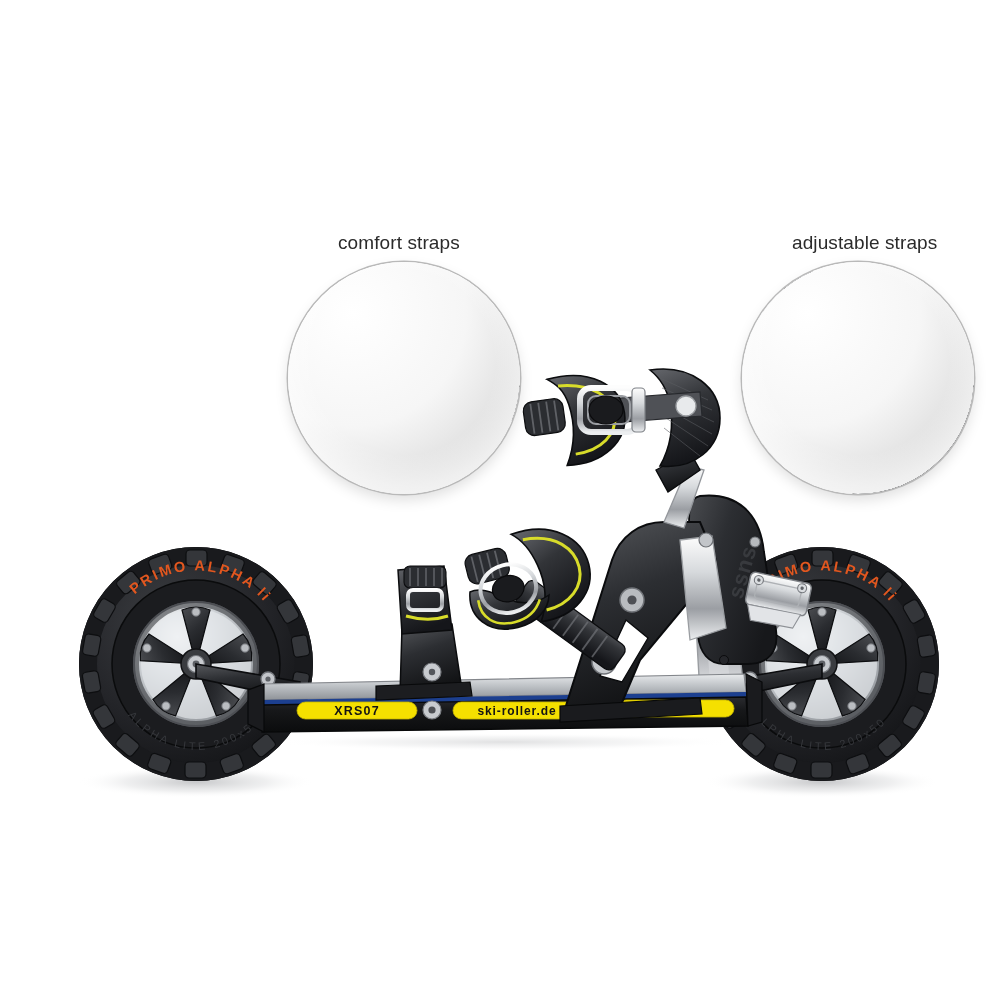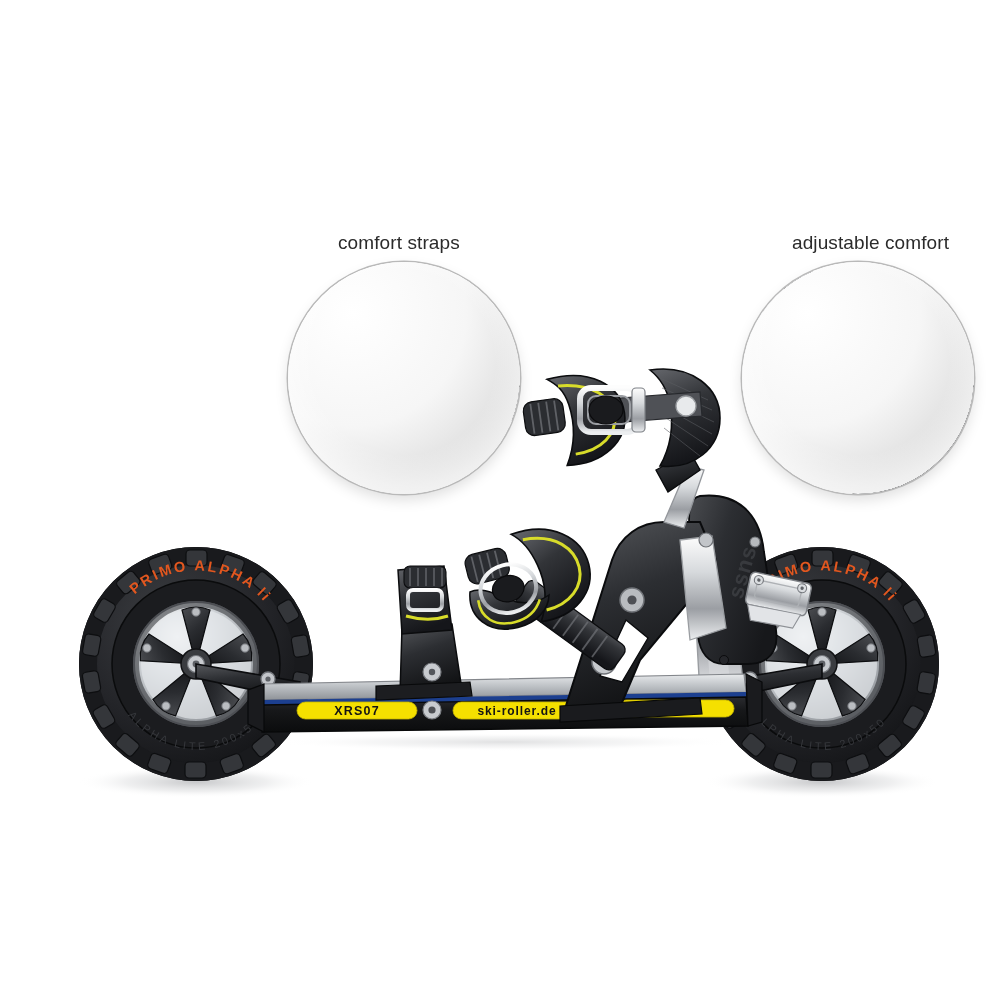--- a/index.html
+++ b/index.html
@@ -49,21 +49,21 @@
   svg { display: block; }
   .nosel { user-select: none; }
 </style>
 </head>
 <body>
 
 <div id="stage">
 
   <div class="callout-label nosel" id="label-left">comfort straps</div>
 
-  <div class="callout-label nosel" id="label-right">adjustable comfort</div>
+  <div class="callout-label nosel" id="label-right">adjustable straps</div>
 
   <div class="callout-circle" id="circle-left">
     <svg class="circle-inner" viewBox="0 0 232 232" width="232" height="232">
       <defs>
         <radialGradient id="lcBg" cx="35%" cy="28%" r="85%">
           <stop offset="0%" stop-color="#ffffff"></stop>
           <stop offset="60%" stop-color="#fafafa"></stop>
           <stop offset="100%" stop-color="#e9e9e9"></stop>
         </radialGradient>
         <linearGradient id="padG" x1="0" y1="0" x2="0.4" y2="1">

